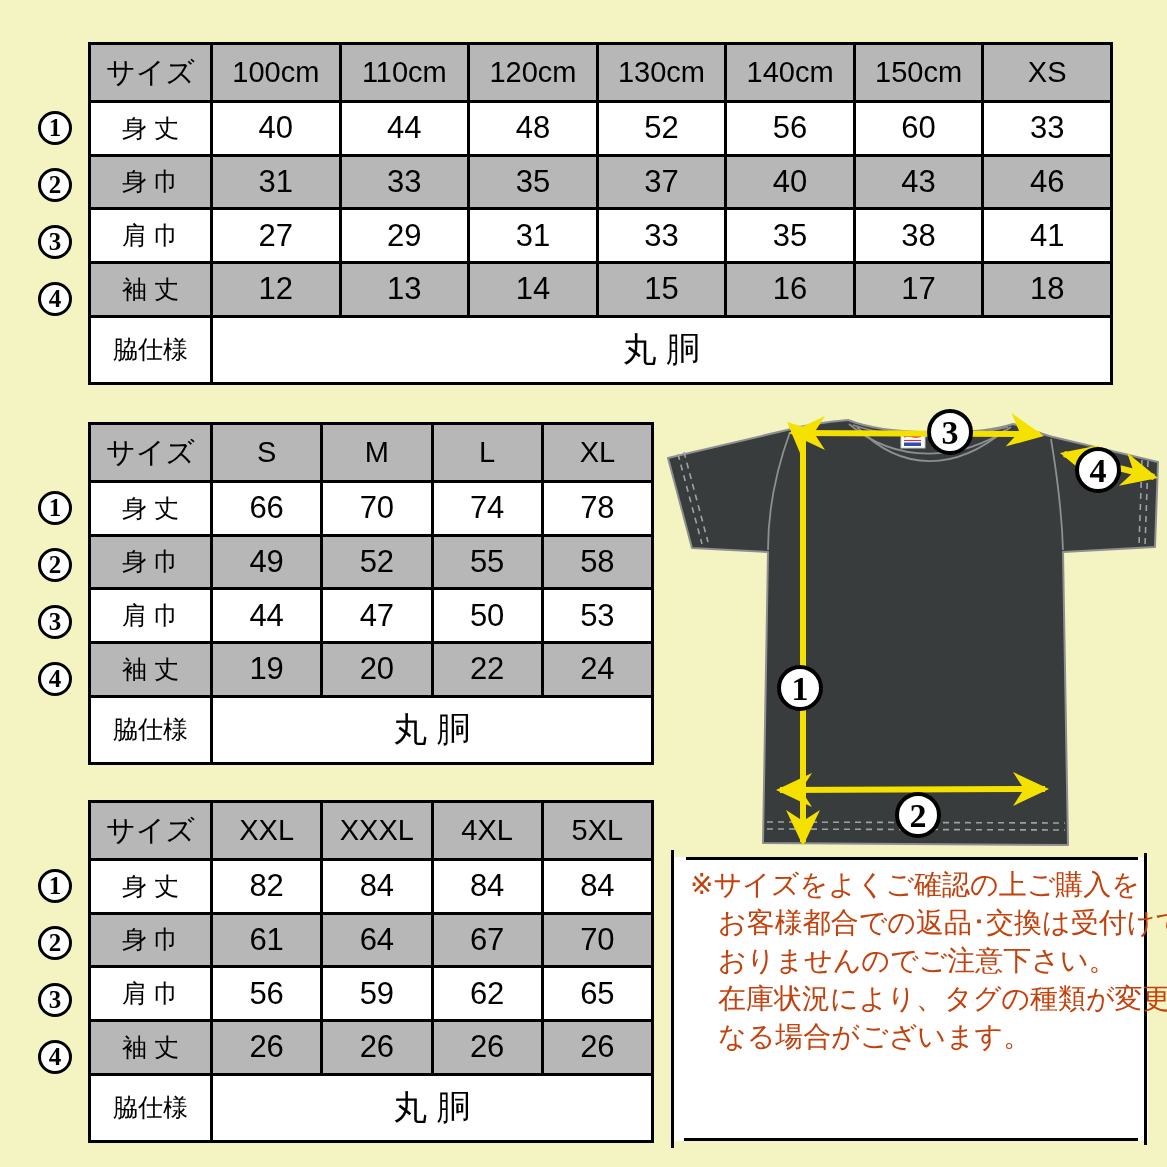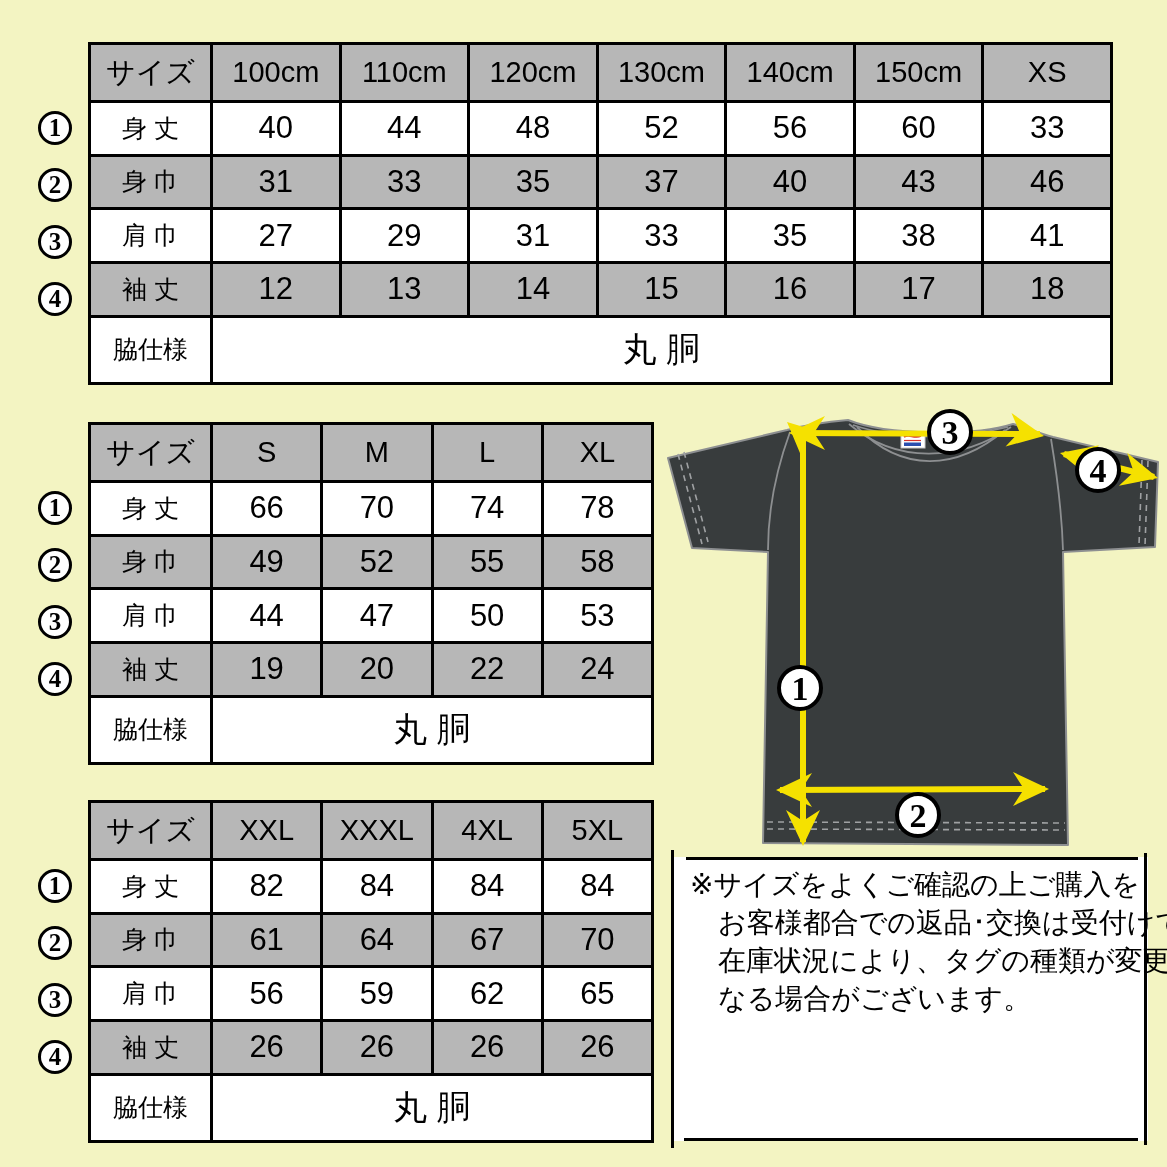--- a/index.html
+++ b/index.html
@@ -55,21 +55,21 @@
     position:absolute;left:672px;top:857px;width:476px;height:284px;
     background:#fff;
   }
   #note-box .bline{position:absolute;background:#000;}
   .nb-left{left:-1px;top:-7px;width:3px;height:298px;}
   .nb-right{left:472px;top:-4px;width:3px;height:292px;}
   .nb-top{left:14px;top:0;width:452px;height:3px;}
   .nb-bottom{left:12px;top:281px;width:454px;height:3px;}
   #note-text{position:absolute;left:0;top:9px;width:100%;}
   #note-text .nline{
-    font-size:28px;line-height:38px;color:#000000;
+    font-size:28px;line-height:38px;color:#c2410c;
     margin-left:46px;white-space:nowrap;
   }
   #note-text .nline.first{margin-left:18px;}
 </style>
 </head>
 <body>
 
 <div id="canvas">
 
   <section class="size-table" id="table-kids">
@@ -335,18 +335,19 @@
   </svg>
 
   <div id="note-box">
     <div class="bline nb-left"></div>
     <div class="bline nb-right"></div>
     <div class="bline nb-top"></div>
     <div class="bline nb-bottom"></div>
     <div id="note-text">
       <div class="nline first">※サイズをよくご確認の上ご購入を</div>
       <div class="nline">お客様都合での返品･交換は受付けて</div>
+      <div class="nline">おりませんのでご注意下さい。</div>
       <div class="nline">在庫状況により、タグの種類が変更に</div>
       <div class="nline">なる場合がございます。</div>
     </div>
   </div>
 
 </div>
 
 </body></html>

